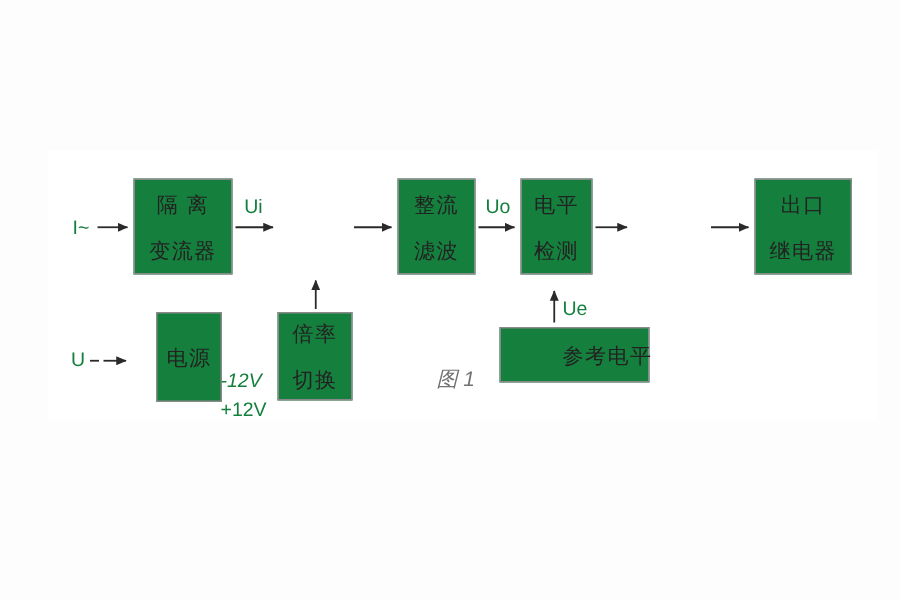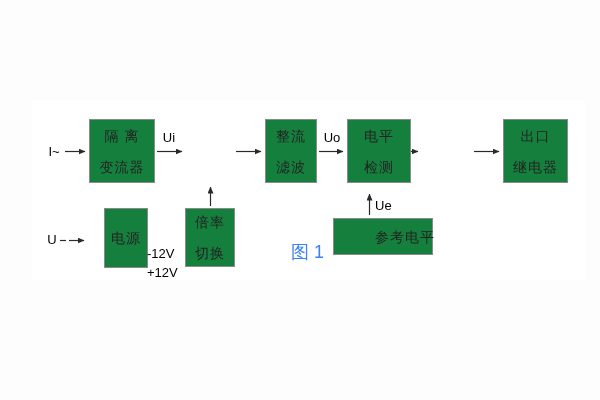--- a/index.html
+++ b/index.html
@@ -23,27 +23,28 @@
     row-gap:17px;
     font-size:14px;line-height:1;
     color:#222222;
     letter-spacing:1px;
     box-sizing:border-box;
     white-space:pre;
   }
   .sig{
     position:absolute;
     font-size:13px;line-height:14px;
-    color:#000000;
+    color:#15803d;
     white-space:pre;
   }
   .caption{
     position:absolute;
-    font-size:18px;line-height:15px;
-    color:#3b82f6;
+    font-size:14px;line-height:15px;
+    color:#737373;
+    font-style:italic;
   }
   svg.wires{position:absolute;left:0;top:0;width:600px;height:400px;pointer-events:none;}
   svg.wires line{stroke:#2a2a2a;stroke-width:1.2;}
 </style>
 </head>
 <body>
 
 <div class="page">
   <div class="canvas"></div>
 
@@ -93,21 +94,21 @@
     <span>隔 离</span>
     <span>变流器</span>
   </div>
 
 
   <div class="block" style="left:265px;top:119px;width:52px;height:64px;">
     <span>整流</span>
     <span>滤波</span>
   </div>
 
-  <div class="block" style="left:347px;top:119px;width:64px;height:64px;">
+  <div class="block" style="left:347px;top:119px;width:48px;height:64px;">
     <span>电平</span>
     <span>检测</span>
   </div>
 
 
   <div class="block" style="left:503px;top:119px;width:65px;height:64px;">
     <span>出口</span>
     <span>继电器</span>
   </div>
 
@@ -123,16 +124,16 @@
   <div class="block" style="left:333px;top:218px;width:100px;height:37px;padding-left:44px;">
     <span>参考电平</span>
   </div>
 
   <div class="sig" style="left:42px;top:145px;width:24px;text-align:center;">I~</div>
   <div class="sig" style="left:156px;top:131px;width:26px;text-align:center;">Ui</div>
   <div class="sig" style="left:318px;top:131px;width:28px;text-align:center;">Uo</div>
   <div class="sig" style="left:375px;top:199px;">Ue</div>
   <div class="sig" style="left:42px;top:233px;width:20px;text-align:center;">U</div>
   <div class="sig" style="left:147px;top:218px;margin-top:48px;">+12V</div>
-  <div class="sig" style="left:147px;top:247px;">-12V</div>
+  <div class="sig" style="left:147px;top:247px;font-style:italic;">-12V</div>
 
   <div class="caption" style="left:291px;top:245px;">图 1</div>
 </div>
 
 </body></html>

